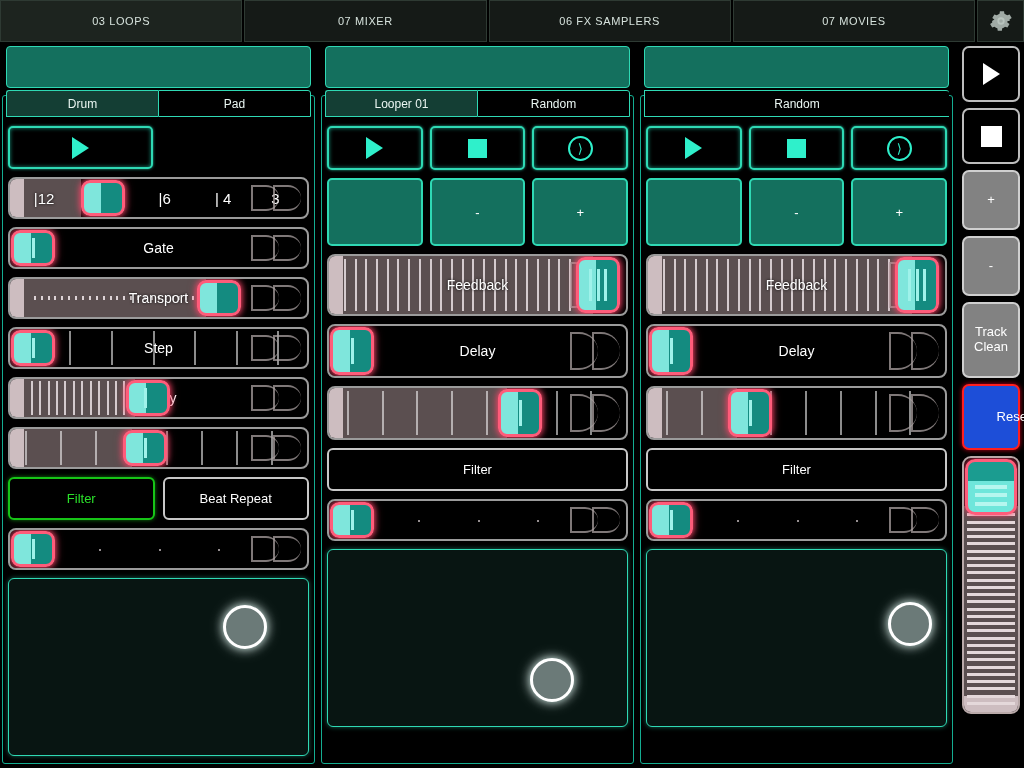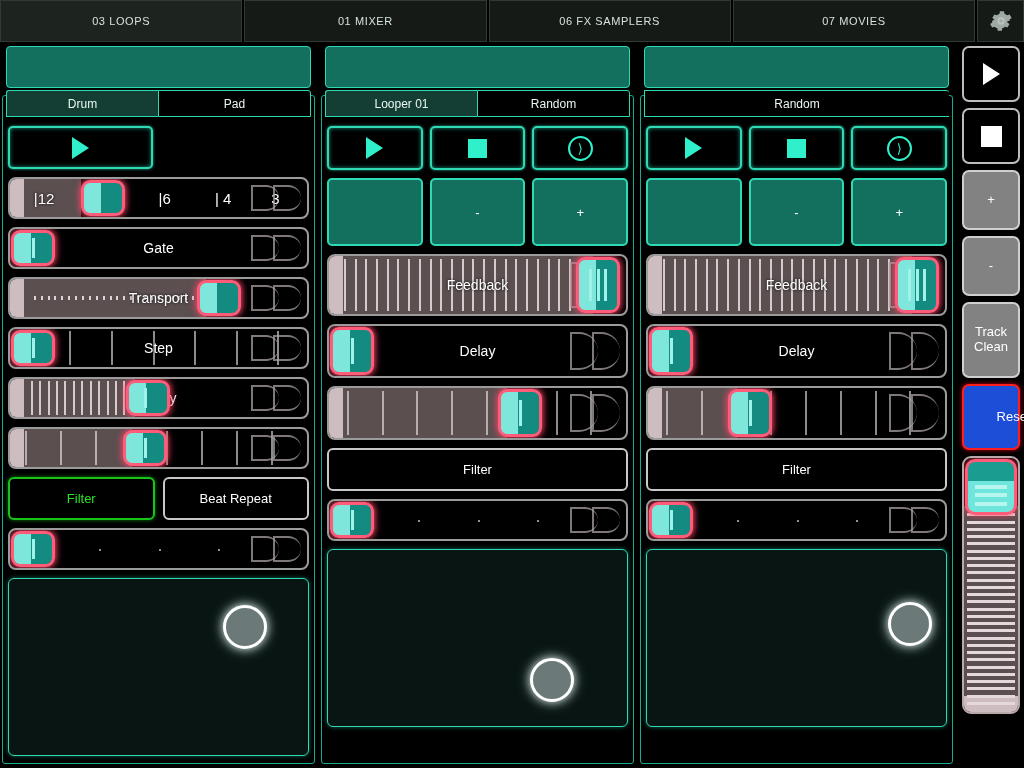--- a/index.html
+++ b/index.html
@@ -236,21 +236,21 @@
   .vhandle .vbars i { position:absolute; left:0; right:0; height:4px; background:#b6f6ef; }
 </style>
 </head>
 <body>
 
 <div class="topbar">
   <div class="top-tab active">
     <span>03 LOOPS</span>
   </div>
   <div class="top-tab">
-    <span>01 MIXER</span>
+    <span>07 MIXER</span>
   </div>
   <div class="top-tab">
     <span>06 FX SAMPLERS</span>
   </div>
   <div class="top-tab">
     <span>07 MOVIES</span>
   </div>
   <div class="gear-btn">
     <svg width="26" height="26" viewBox="0 0 24 24">
       <path fill="#b9c4be" d="M12 8.6a3.4 3.4 0 1 0 0 6.8 3.4 3.4 0 0 0 0-6.8zm0 5.1a1.7 1.7 0 1 1 0-3.4 1.7 1.7 0 0 1 0 3.4z"></path>

